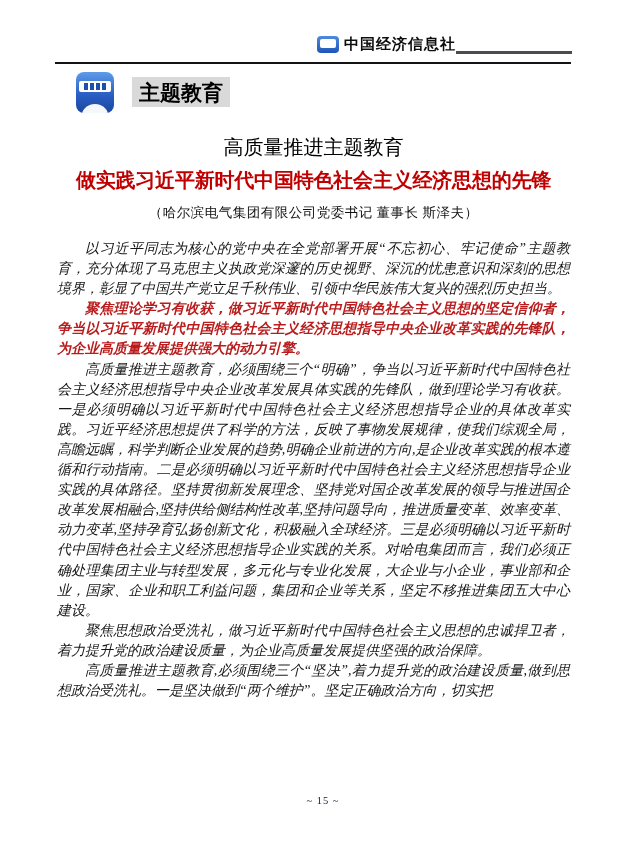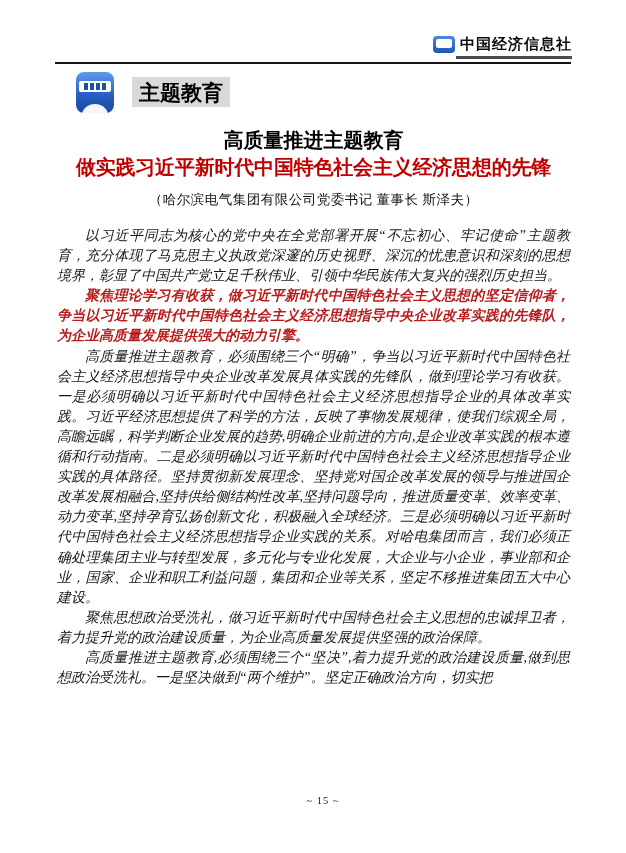--- a/index.html
+++ b/index.html
@@ -8,21 +8,21 @@
     position:relative;
     width:626px; height:853px;
     margin:0 auto;
     background:#ffffff;
     font-family:"Liberation Serif","DejaVu Serif",serif;
     color:#141414;
     overflow:hidden;
   }
 
   
-  .header { position:absolute; top:35px; right:54px; display:flex; flex-direction:column; align-items:flex-end; }
+  .header { position:absolute; top:35px; right:54px; display:flex; flex-direction:row; align-items:flex-end; }
   .logo-row { display:flex; align-items:center; gap:5px; }
   .logo-icon {
     width:22px; height:17px; border-radius:4px;
     background:linear-gradient(180deg,#4f8ade,#1e56b8);
     position:relative; flex:0 0 auto;
   }
   .logo-icon::after {
     content:""; position:absolute; left:3px; right:3px; top:3px; bottom:5px;
     background:#fff; border-radius:2px;
   }
@@ -52,26 +52,26 @@
     width:28px; height:18px; background:#f4f7fc; border-radius:14px 14px 0 0;
   }
   .badge-label {
     font-family:"Liberation Sans","DejaVu Sans",sans-serif;
     font-weight:700; font-size:21px; line-height:1;
     color:#000; background:#d9d9d9; padding:5px 7px 4px 7px;margin-left:9px;
   }
 
   
   .article-title {
-    margin-top:14px; text-align:center;
+    margin-top:21px; text-align:center;
     font-family:"Liberation Sans","DejaVu Sans",sans-serif;
-    font-weight:700; font-size:20px; color:#000;
+    font-weight:400; font-size:20px; color:#000;
   }
   .article-subtitle {
-    margin-top:0; text-align:center;
+    margin-top:6px; text-align:center;
     font-family:Liberation Sans, sans-serif;
     font-weight:700; font-size:20px; color:#c00000;
     letter-spacing:-0.2px; white-space:nowrap;
   }
   .byline {
     margin-top:10px; text-align:center;
     font-size:13.5px; color:#111; letter-spacing:0.5px;
   }
 
   

